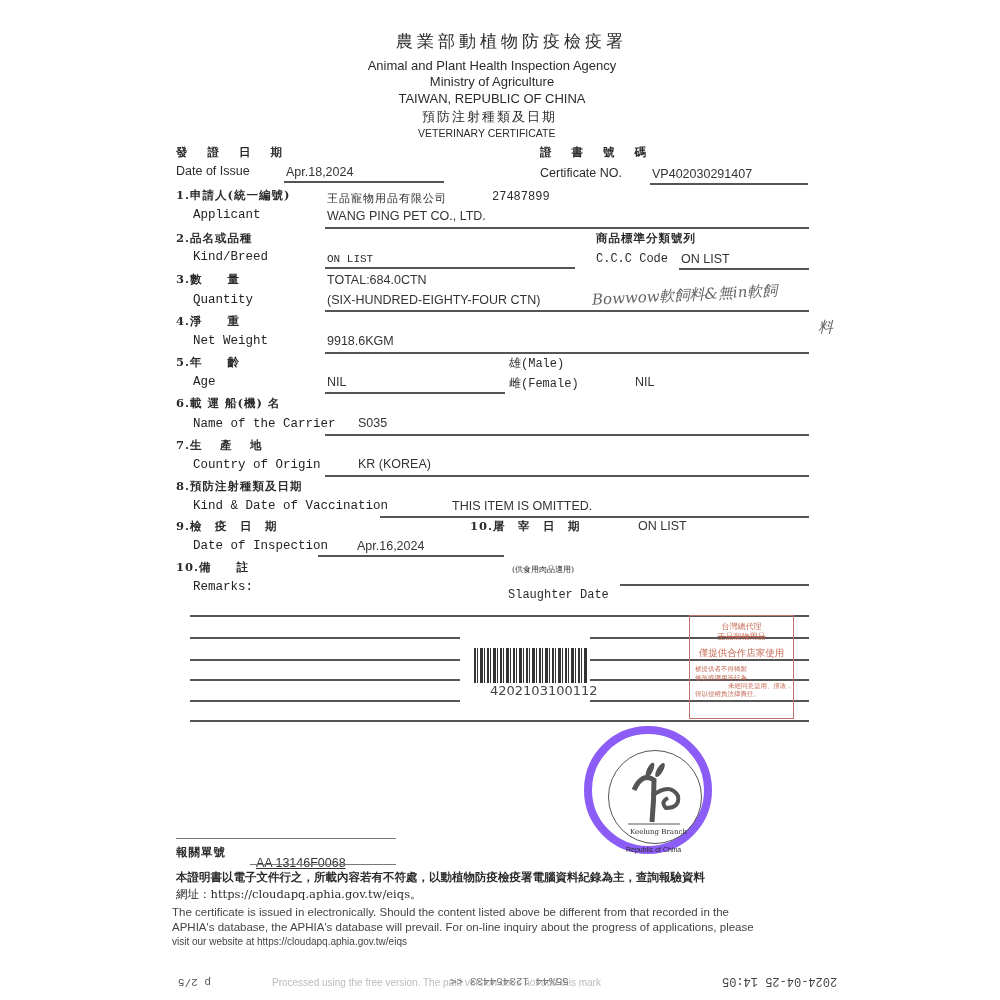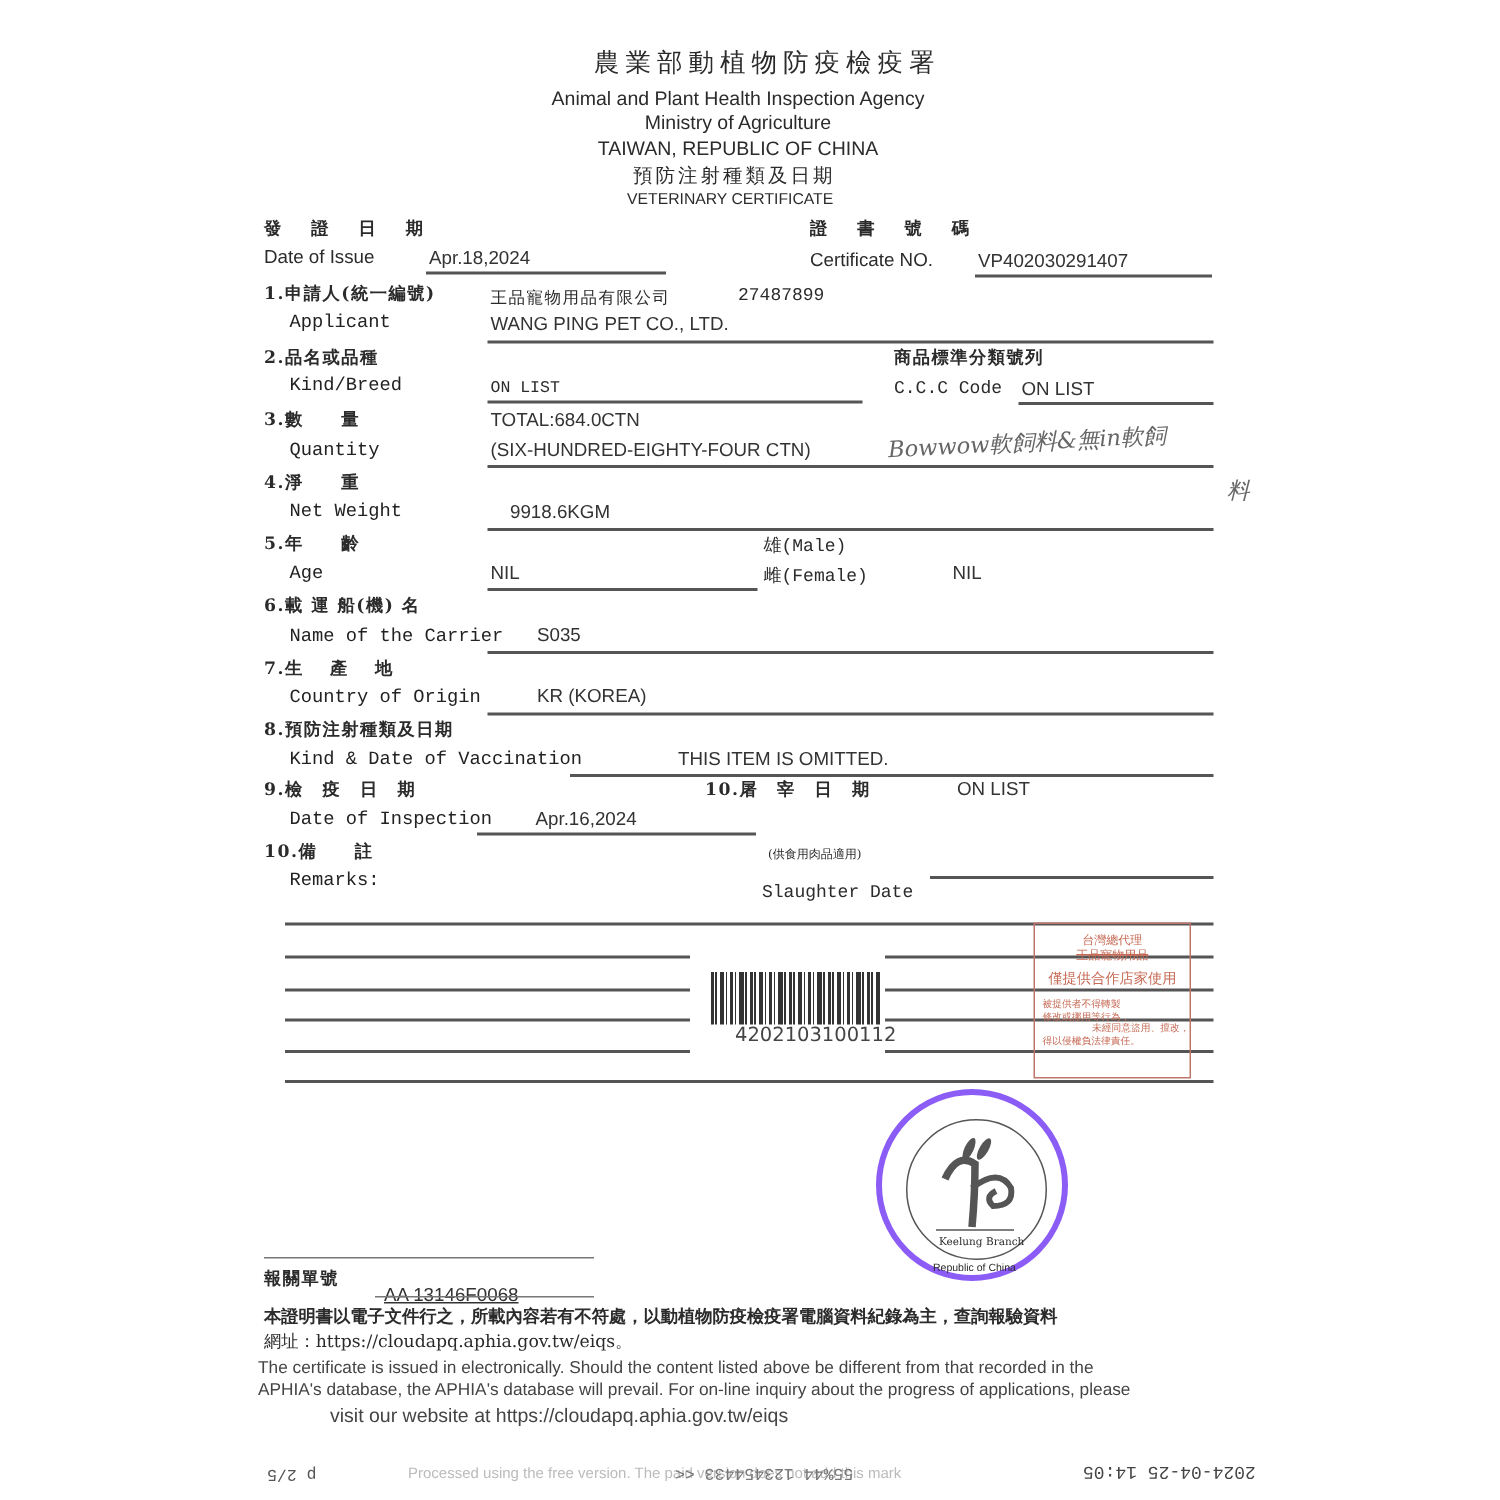--- a/index.html
+++ b/index.html
@@ -13,21 +13,21 @@
   .hdr-en { font-size:13px; font-family:"Liberation Sans", sans-serif; text-align:center; }
   .lbl-cn { font-size:11.5px; }
   .lbl-en { font-size:12.5px; font-family:"Liberation Mono", monospace; color:#222; }
   .val { font-size:12.5px; font-family:"Liberation Sans", sans-serif; color:#333; }
   .line { position:absolute; height:1.5px; background:#555; }
   .line.thin { height:1px; background:#777; }
   .stamp-box { position:absolute; left:689px; top:615px; width:105px; height:104px; border:1.5px solid #c0746a; box-sizing:border-box; color:#c66a55; font-family:"DejaVu Sans", sans-serif; text-align:center; }
   .stamp-box div { line-height:1.3; }
   .barcode { position:absolute; left:474px; top:648px; width:113px; height:35px;
     background: repeating-linear-gradient(90deg, #333 0 2px, #fff 2px 3px, #333 3px 4px, #fff 4px 6px, #333 6px 9px, #fff 9px 10px, #333 10px 11px, #fff 11px 13px); }
-  .seal { position:absolute; left:584px; top:726px; width:128px; height:128px; border-radius:50%; border:4px solid #8b5cf6; box-sizing:border-box; }
+  .seal { position:absolute; left:584px; top:726px; width:128px; height:128px; border-radius:50%; border:8px solid #8b5cf6; box-sizing:border-box; }
   .seal-inner { position:absolute; left:16px; top:16px; width:92px; height:92px; border-radius:50%; border:1.5px solid #555; }
   .footer-rot { transform:rotate(180deg); }
 </style>
 </head>
 <body>
 
 <div class="abs hdr-cn" style="left:396px;top:30px;">農業部動植物防疫檢疫署</div>
 <div class="abs hdr-en" style="left:360px;top:58px;width:264px;">Animal and Plant Health Inspection Agency</div>
 <div class="abs hdr-en" style="left:360px;top:74px;width:264px;">Ministry of Agriculture</div>
 <div class="abs hdr-en" style="left:360px;top:91px;width:264px;">TAIWAN, REPUBLIC OF CHINA</div>
@@ -65,21 +65,21 @@
 <div class="abs lbl-en" style="left:193px;top:293px;">Quantity</div>
 <div class="abs val" style="left:327px;top:273px;">TOTAL:684.0CTN</div>
 <div class="abs val" style="left:327px;top:293px;">(SIX-HUNDRED-EIGHTY-FOUR CTN)</div>
 <div class="line" style="left:325px;top:310px;width:484px;"></div>
 
 <div class="abs serif" style="left:592px;top:286px;font-size:15px;color:#666;font-style:italic;transform:rotate(-3deg);">Bowwow軟飼料&amp;無in軟飼</div>
 <div class="abs serif" style="left:818px;top:318px;font-size:15px;color:#666;font-style:italic;">料</div>
 
 <div class="abs cjk lbl-cn" style="left:176px;top:314px;">4.淨　　重</div>
 <div class="abs lbl-en" style="left:193px;top:334px;">Net Weight</div>
-<div class="abs val" style="left:327px;top:334px;margin-left:13px;">9918.6KGM</div>
+<div class="abs val" style="left:327px;top:334px;">9918.6KGM</div>
 <div class="line" style="left:325px;top:352px;width:484px;"></div>
 
 <div class="abs cjk lbl-cn" style="left:176px;top:355px;">5.年　　齡</div>
 <div class="abs lbl-en" style="left:193px;top:375px;">Age</div>
 <div class="abs val" style="left:327px;top:375px;">NIL</div>
 <div class="line" style="left:325px;top:392px;width:180px;"></div>
 <div class="abs mono" style="left:509px;top:355px;font-size:12px;">雄(Male)</div>
 <div class="abs mono" style="left:509px;top:375px;font-size:12px;">雌(Female)</div>
 <div class="abs val" style="left:635px;top:375px;">NIL</div>
 
@@ -151,18 +151,18 @@
 
 <div class="line thin" style="left:176px;top:838px;width:220px;"></div>
 <div class="abs cjk lbl-cn" style="left:176px;top:845px;">報關單號</div>
 <div class="abs val" style="left:256px;top:856px;text-decoration:underline;">AA 13146F0068</div>
 <div class="line thin" style="left:250px;top:864px;width:146px;"></div>
 
 <div class="abs serif" style="left:176px;top:870px;font-size:11.5px;font-weight:bold;">本證明書以電子文件行之，所載內容若有不符處，以動植物防疫檢疫署電腦資料紀錄為主，查詢報驗資料</div>
 <div class="abs serif" style="left:176px;top:887px;font-size:11.5px;">網址：https://cloudapq.aphia.gov.tw/eiqs。</div>
 <div class="abs sans" style="left:172px;top:906px;font-size:11.5px;color:#444;">The certificate is issued in electronically. Should the content listed above be different from that recorded in the</div>
 <div class="abs sans" style="left:172px;top:921px;font-size:11.5px;color:#444;">APHIA's database, the APHIA's database will prevail. For on-line inquiry about the progress of applications, please</div>
-<div class="abs sans" style="left:172px;top:936px;font-size:13px;color:#444;margin-left:48px;">visit our website at https://cloudapq.aphia.gov.tw/eiqs</div>
+<div class="abs sans" style="left:172px;top:936px;font-size:10px;color:#444;">visit our website at https://cloudapq.aphia.gov.tw/eiqs</div>
 
 <div class="abs mono footer-rot" style="left:178px;top:976px;font-size:11px;color:#555;">p 2/5</div>
 <div class="abs sans" style="left:272px;top:977px;font-size:10px;color:#bbb;">Processed using the free version. The paid version does not add this mark</div>
 <div class="abs mono footer-rot" style="left:450px;top:975px;font-size:11px;color:#777;">55%44 123454433 &lt;&lt;</div>
 <div class="abs mono footer-rot" style="left:722px;top:974px;font-size:12px;color:#444;">2024-04-25 14:05</div>
 
 </body></html>

